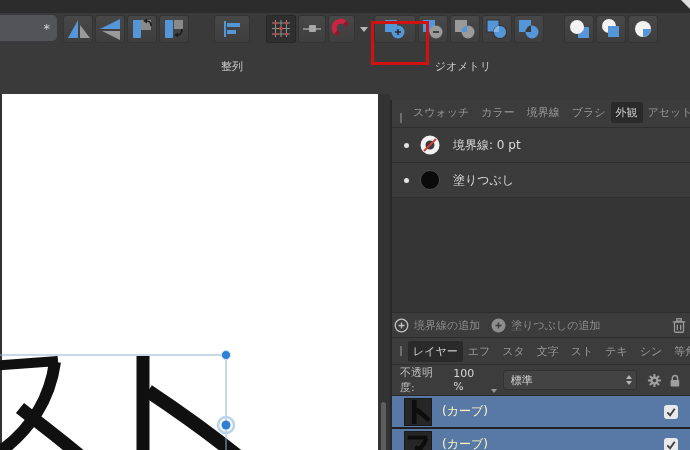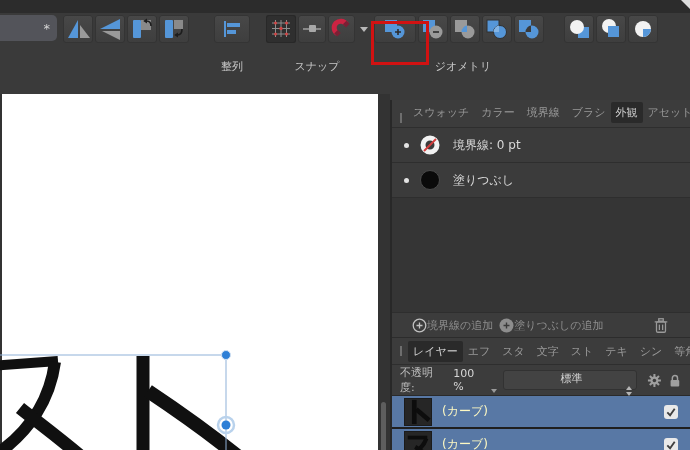--- a/index.html
+++ b/index.html
@@ -39,31 +39,31 @@
   .tab{padding:3px 5px;white-space:nowrap;}
   .tab.active{background:#2a2a2a;border-radius:2px;color:#cfcfcf;}
   .tsep{width:1px;height:10px;background:#5c5c5c;margin:0 1px;}
   .ap-tabs{height:28px;align-items:flex-end;padding-bottom:4px;box-sizing:border-box;
        border-bottom:1px solid #2e2e2e;}
   .ap-row{height:34px;background:#3b3b3b;border-bottom:1px solid #2e2e2e;
        display:flex;align-items:center;padding-left:12px;}
   .bullet{width:5px;height:5px;border-radius:50%;background:#e3e3e3;margin-right:10px;}
   .ap-row .lbl{color:#d8d8d8;font-size:12px;margin-left:12px;}
   .ap-empty{height:114px;background:#353535;border-bottom:1px solid #2e2e2e;}
-  .ap-footer{height:24px;display:flex;align-items:center;padding:0 20px;
+  .ap-footer{height:24px;display:flex;align-items:center;gap:5px;padding:0 2px;
        color:#8d8d8d;font-size:11px;border-bottom:1px solid #2c2c2c;background:#3c3c3c;}
   .ap-footer .spacer{flex:1;}
   .ly-tabs{height:26px;border-bottom:1px solid #2e2e2e;}
   .ly-opacity{height:30px;display:flex;align-items:center;padding:0 8px;gap:6px;
        font-size:11px;color:#bcbcbc;border-bottom:1px solid #2a2a2a;background:#3c3c3c;}
   .op-value{color:#d6d6d6;display:flex;align-items:flex-end;gap:3px;}
   .caret-down{width:0;height:0;border-left:3.5px solid transparent;border-right:3.5px solid transparent;
        border-top:4px solid #9a9a9a;}
   .blend-box{width:136px;height:20px;background:#434343;border:1px solid #323232;border-radius:3px;
-       display:flex;align-items:center;color:#d4d4d4;padding:0 4px 0 7px;box-sizing:border-box;flex-direction:column;}
+       display:flex;align-items:center;color:#d4d4d4;padding:0 4px 0 7px;box-sizing:border-box;}
   .blend-box .stepper{margin-left:auto;display:flex;flex-direction:column;gap:2px;align-items:center;}
   .chev{width:0;height:0;border-left:3.5px solid transparent;border-right:3.5px solid transparent;}
   .chev.up{border-bottom:4px solid #b5b5b5;}
   .chev.dn{border-top:4px solid #b5b5b5;}
   .layer-row{height:31px;background:#5878a5;border-bottom:2px solid #1f1f1f;
        display:flex;align-items:center;}
   .thumb{width:28px;height:28px;background:#262626;border:1px solid #1b1b1b;margin-left:12px;
        box-sizing:border-box;display:flex;align-items:center;justify-content:center;}
   .layer-name{color:#fef9c3;font-size:12px;margin-left:10px;}
   .checkbox{margin-left:auto;margin-right:12px;width:14px;height:14px;background:#e9e9e9;
@@ -157,21 +157,20 @@
           <rect x="4" y="13" width="5" height="4.4" fill="#7a2035" transform="rotate(-45 6.5 15.2)"></rect>
           <rect x="13" y="4" width="5" height="4.4" fill="#7a2035" transform="rotate(-45 15.2 6.5)"></rect>
         </svg>
       </div>
       <div class="tbtn bare">
         <svg width="12" height="12" viewBox="0 0 12 12">
           <polygon points="2,4 10,4 6,9" fill="#b8b8b8"></polygon>
         </svg>
       </div>
     </div>
-    <div class="tlabel" style="left:266px;width:102px;">スナップ</div>
 
     <div class="tgroup" style="left:374px;">
       <div class="tbtn wide">
         <svg width="26" height="24" viewBox="0 0 26 24">
           <rect x="3" y="3" width="12" height="12" fill="#5596d8"></rect>
           <circle cx="16" cy="15" r="6.5" fill="#5596d8"></circle>
           <path d="M16,12 v6 M13,15 h6" stroke="#2c2c2c" stroke-width="1.6" fill="none"></path>
         </svg>
       </div>
       <div class="tbtn">

